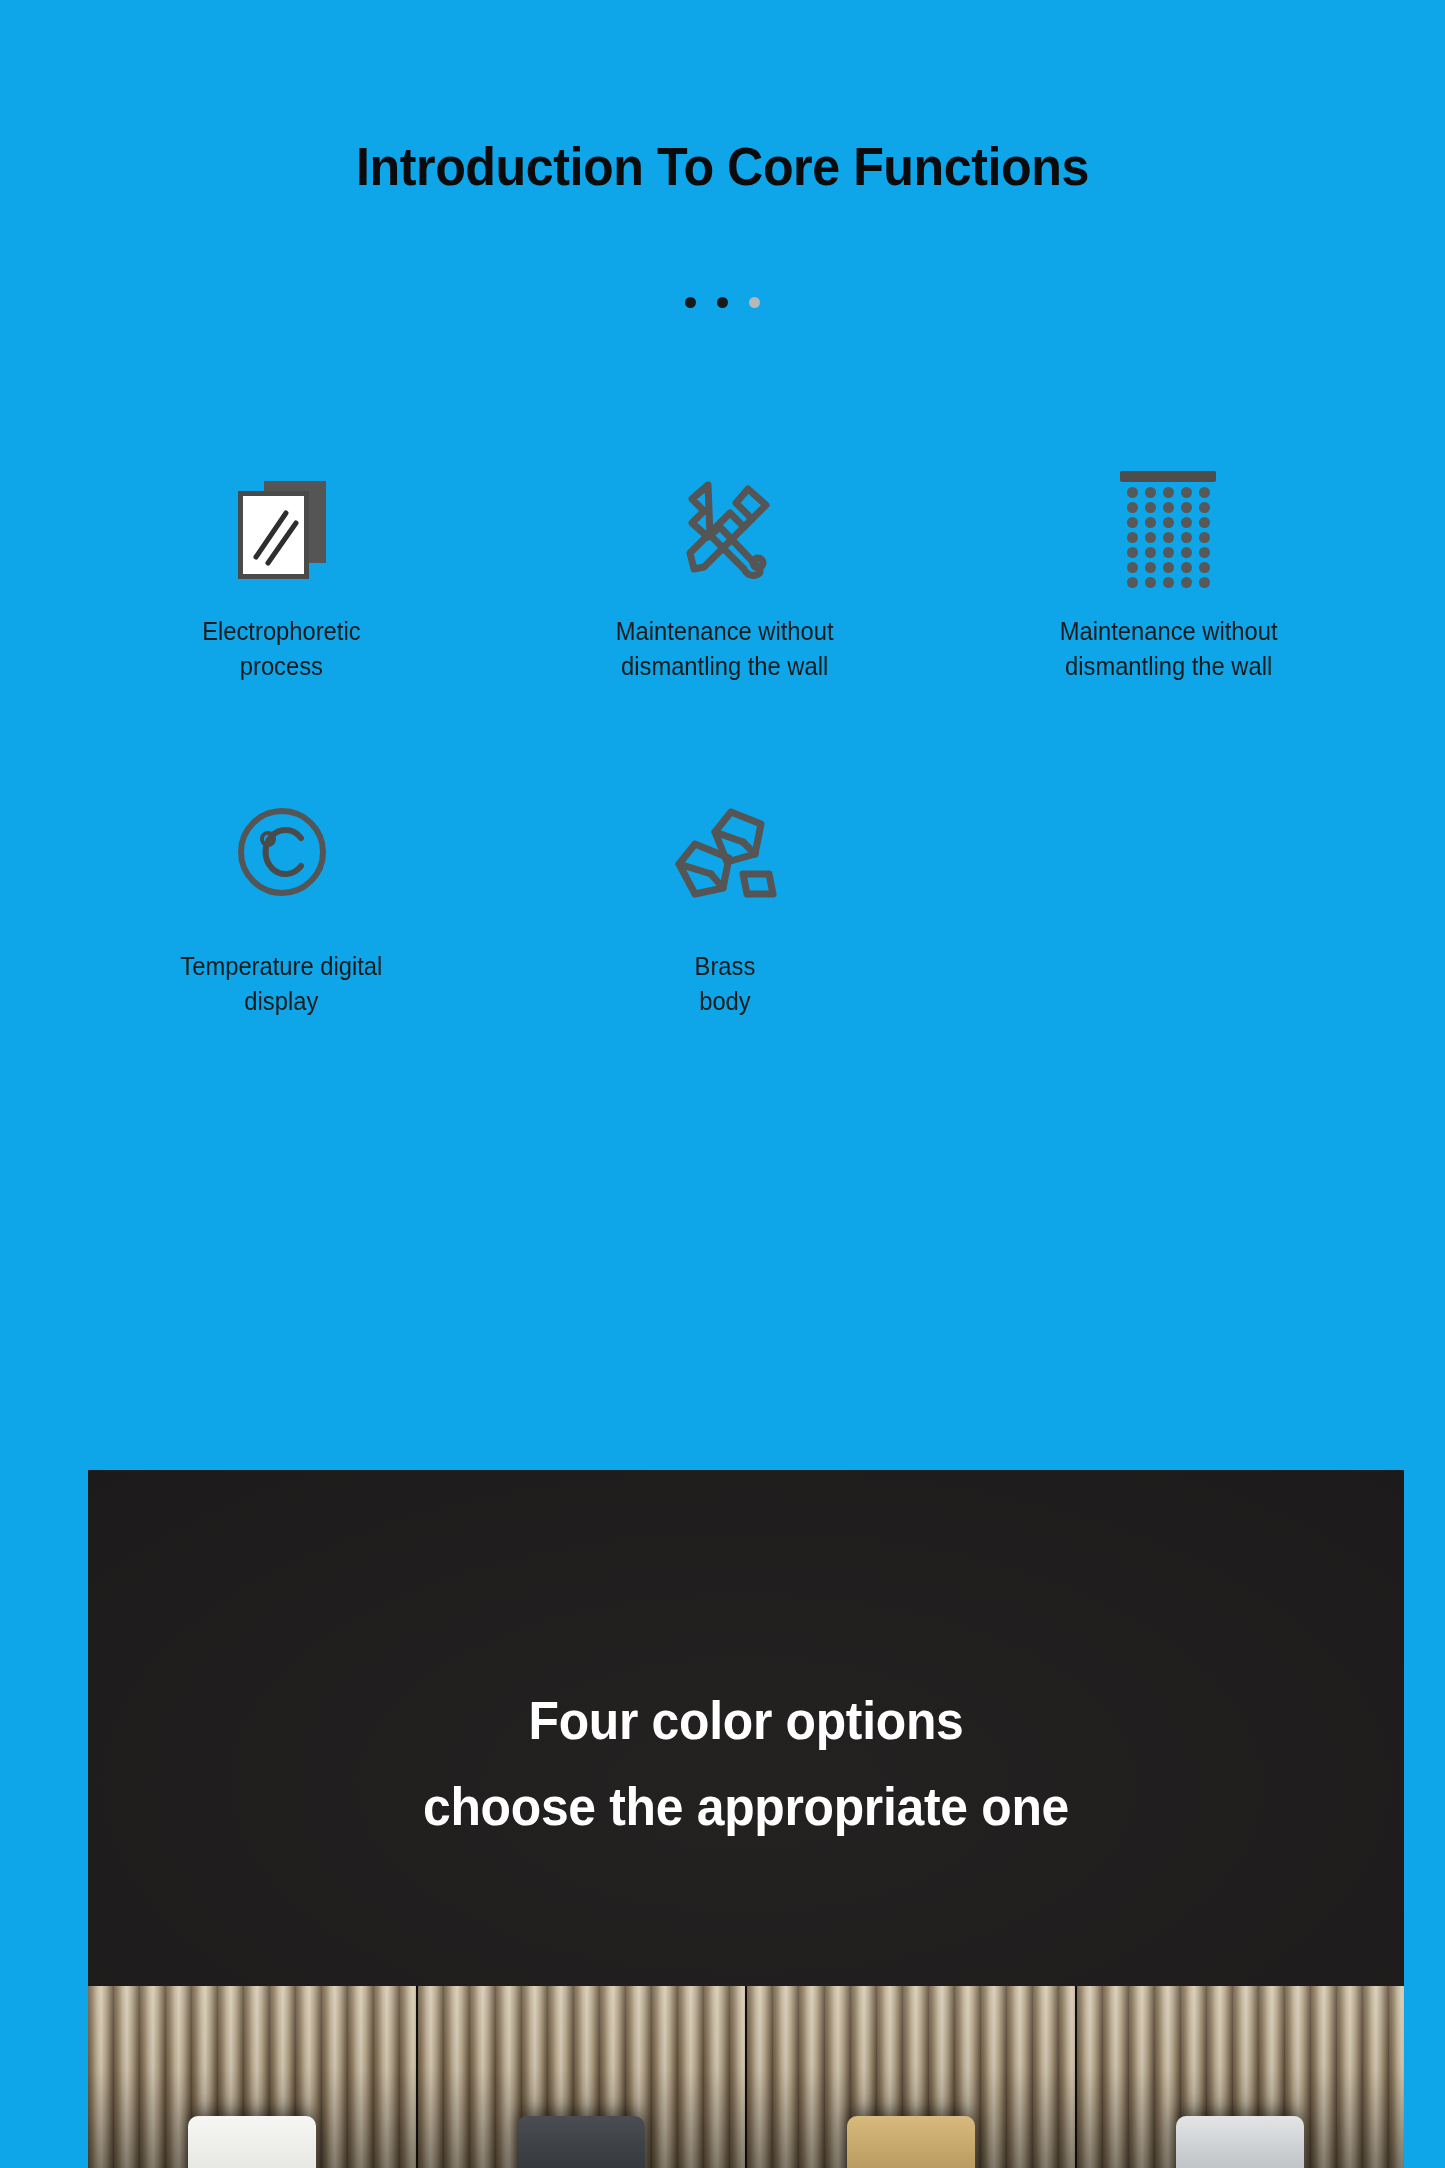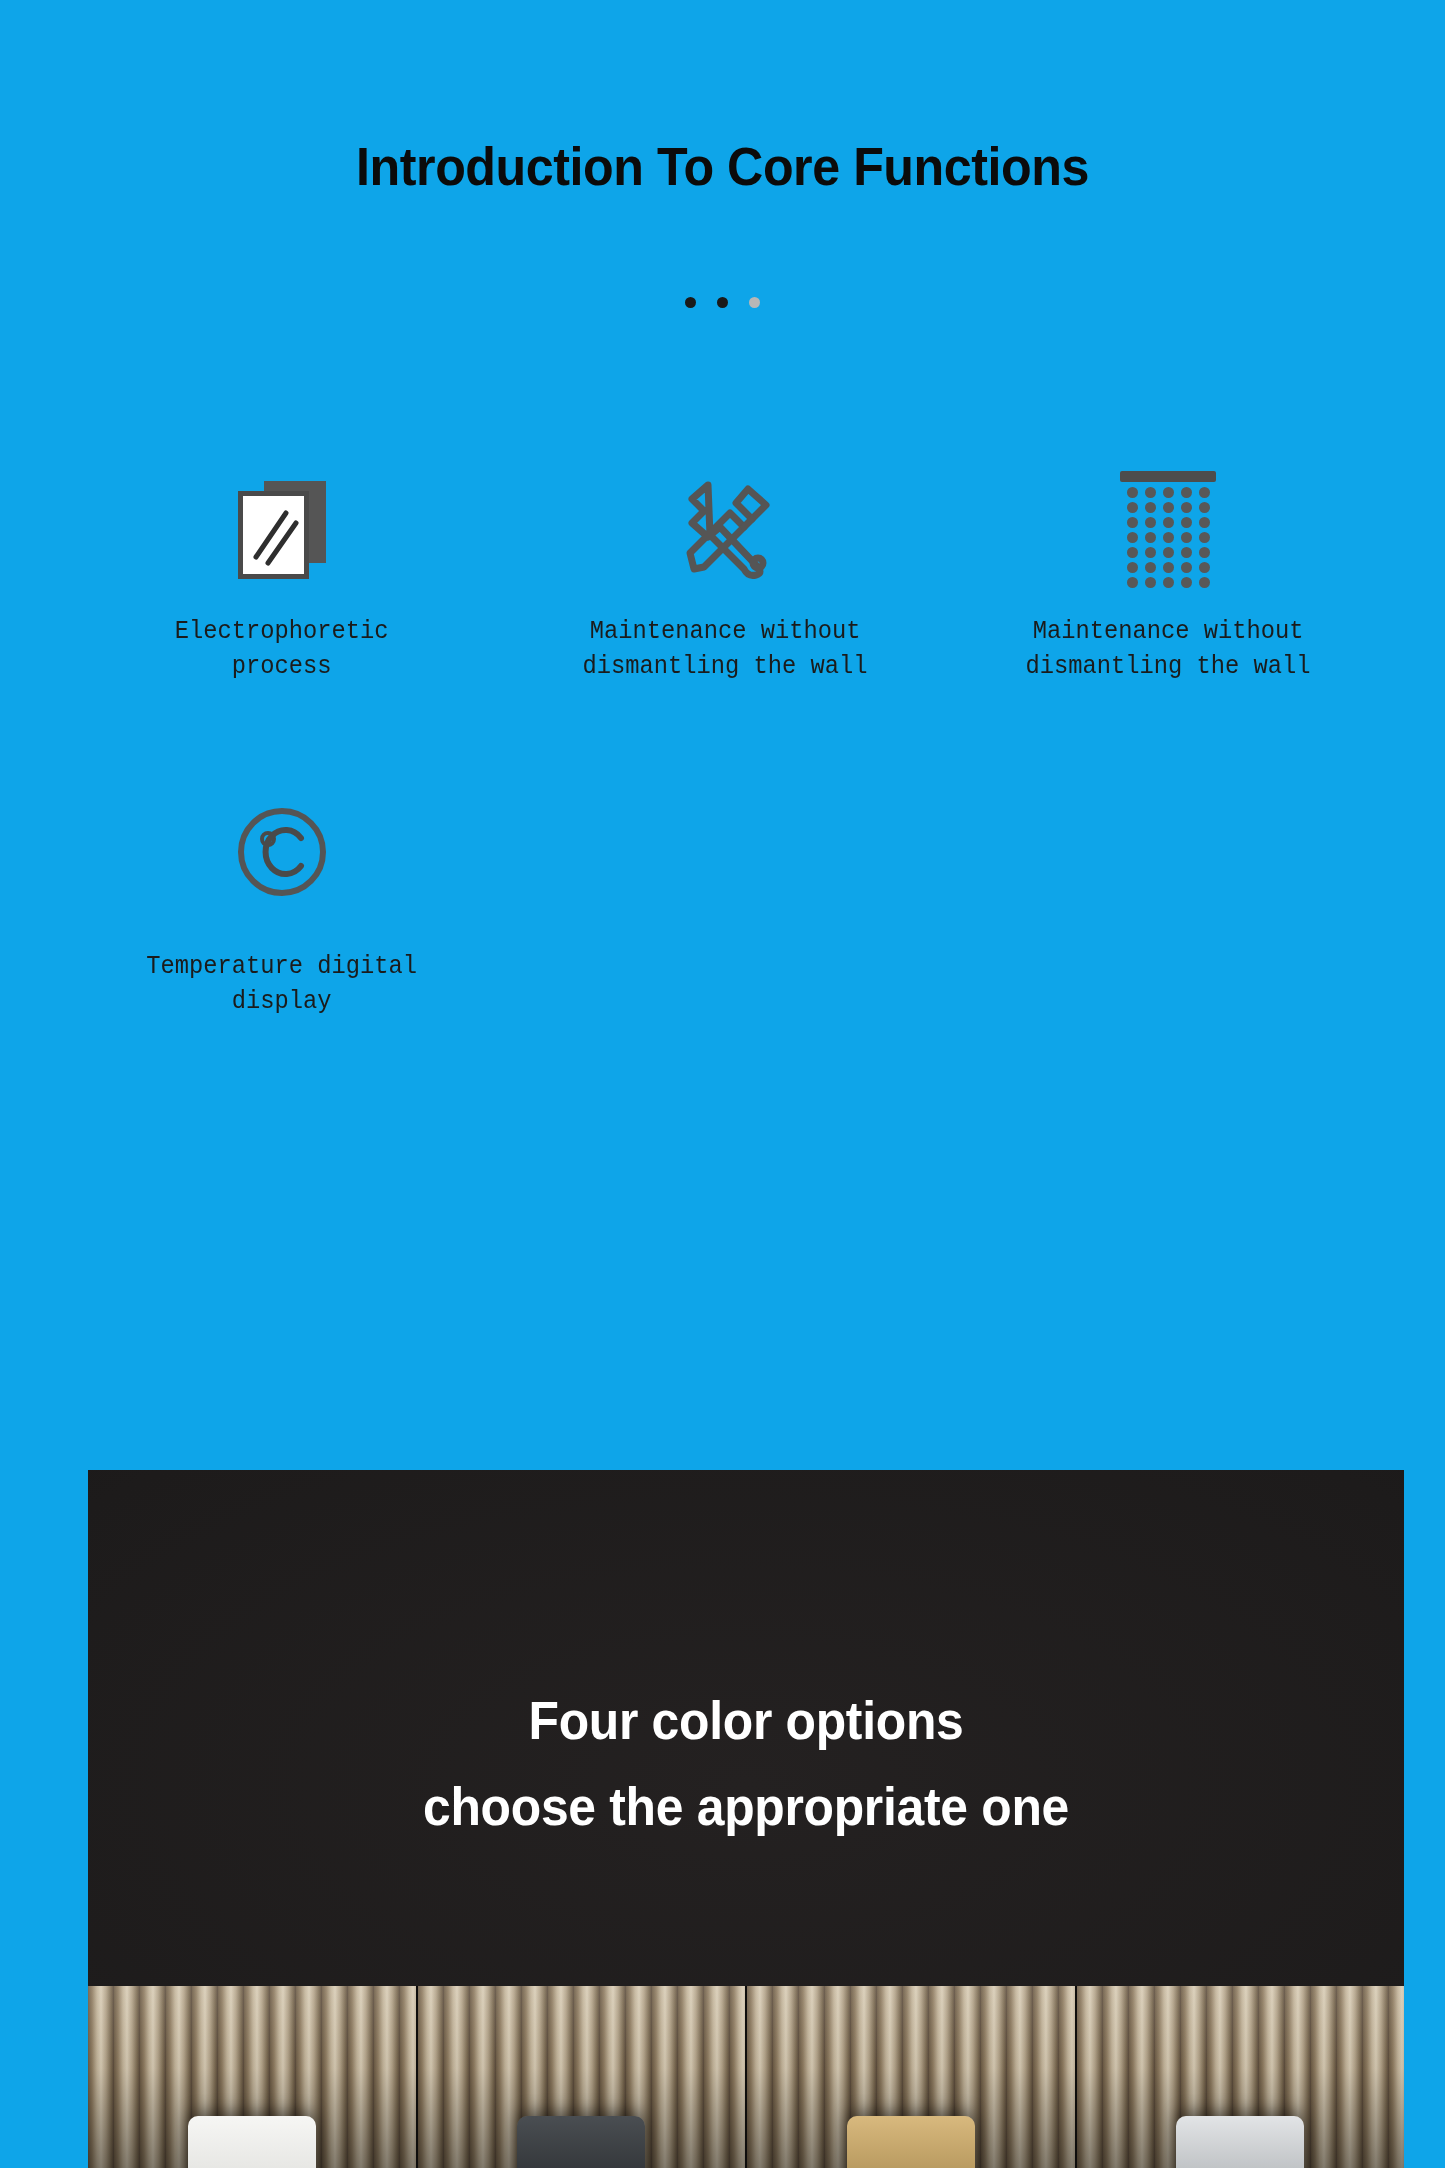--- a/index.html
+++ b/index.html
@@ -49,21 +49,20 @@
   
   .features {
     position:absolute;
     top:470px;
     left:60px;
     width:1330px;
     display:grid;
     grid-template-columns:repeat(3,1fr);
     grid-template-rows:auto auto;
     row-gap:112px;
-    font-family:Liberation Mono, monospace;
   }
   .feature {
     display:flex;
     flex-direction:column;
     align-items:center;
   }
   .feature-icon {
     height:118px;
     display:flex;
     align-items:center;
@@ -276,20 +275,38 @@
           <circle cx="47" cy="47" r="41" stroke="#555555" stroke-width="6"></circle>
           <circle cx="33" cy="34" r="6" stroke="#4a4a4a" stroke-width="4" fill="none"></circle>
           <path d="M66 33 A20 22 0 1 0 66 61" stroke="#4a4a4a" stroke-width="6" fill="none" stroke-linecap="round"></path>
         </svg>
       </div>
       <div class="feature-label">Temperature digital
 display</div>
     </div>
 
 
+    <div class="feature row2">
+      <div class="feature-icon">
+        <svg width="112" height="100" viewBox="0 0 112 100" fill="none" stroke="#555555" stroke-width="7" stroke-linejoin="round" stroke-linecap="round">
+
+          <path d="M46 30 L62 10 L92 22 L86 52 L58 60 Z"></path>
+          <line x1="46" y1="30" x2="74" y2="40"></line>
+          <line x1="74" y1="40" x2="86" y2="52"></line>
+
+          <path d="M10 62 L26 42 L60 56 L54 86 L26 92 Z"></path>
+          <line x1="10" y1="62" x2="42" y2="72"></line>
+          <line x1="42" y1="72" x2="54" y2="86"></line>
+
+          <path d="M74 72 L100 72 L104 92 L78 92 Z"></path>
+        </svg>
+      </div>
+      <div class="feature-label">Brass
+body</div>
+    </div>
 
   </div>
 
   <div class="banner">
     <div class="banner-heading">Four color options
 choose the appropriate one</div>
 
     <div class="strip">
       <div class="panel">
         <div class="prod prod-white"></div>

